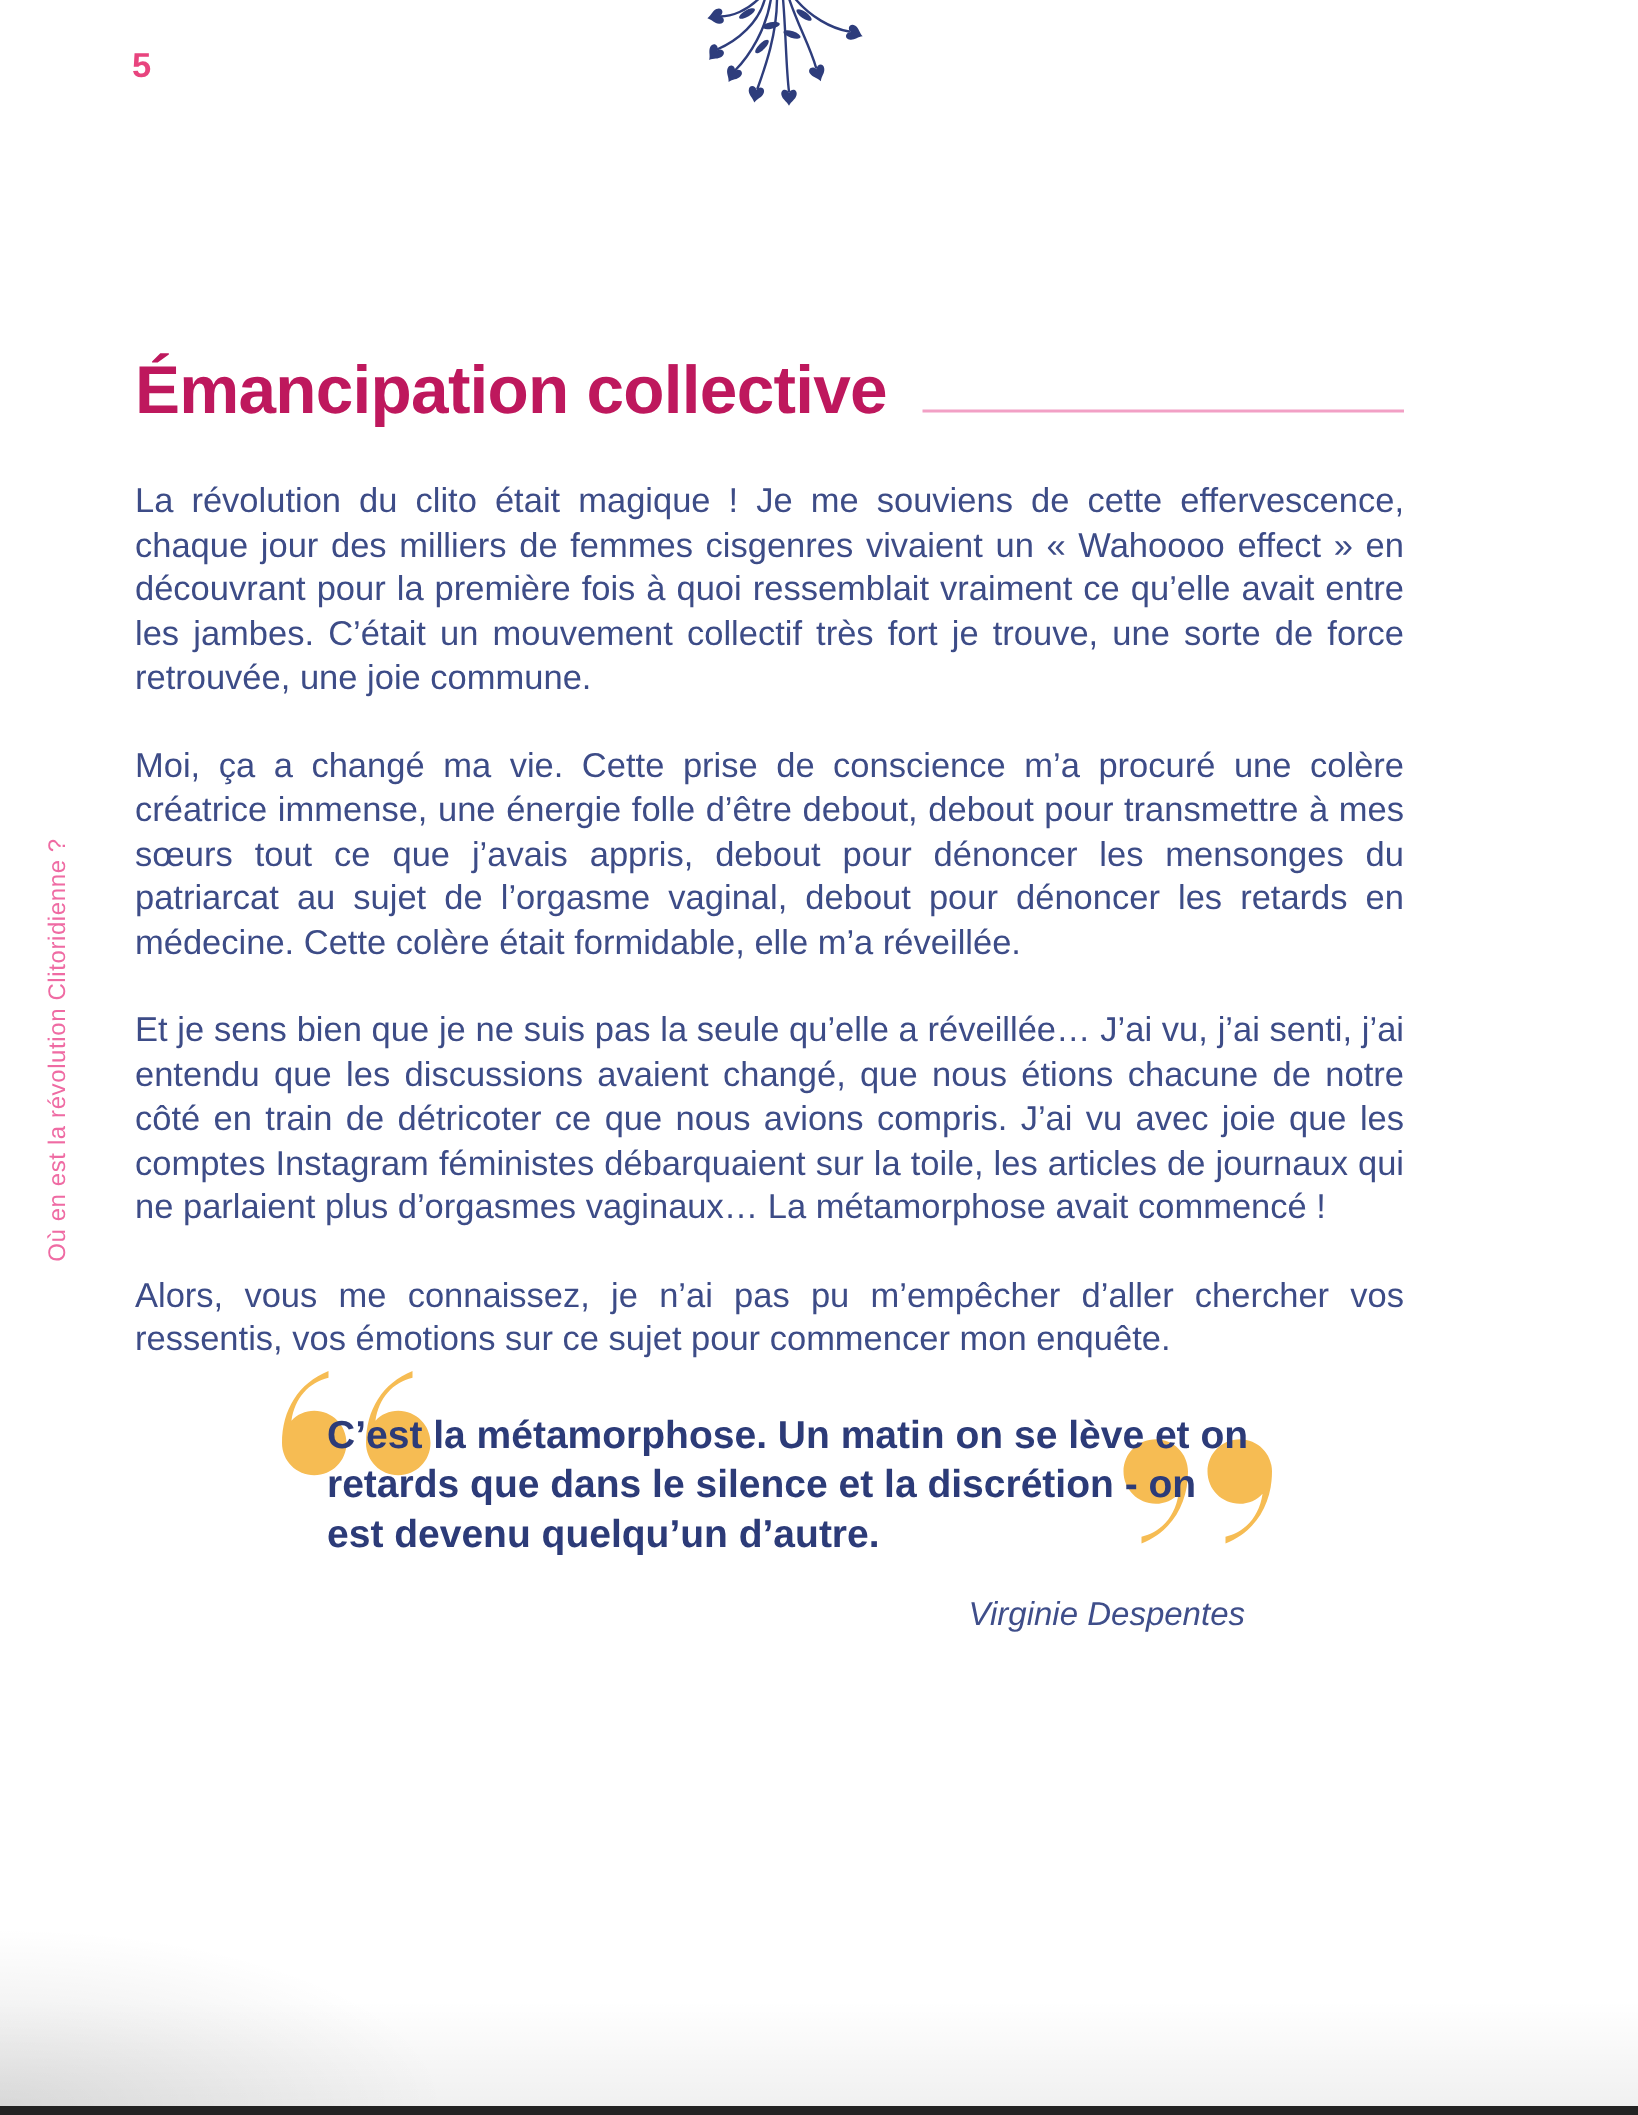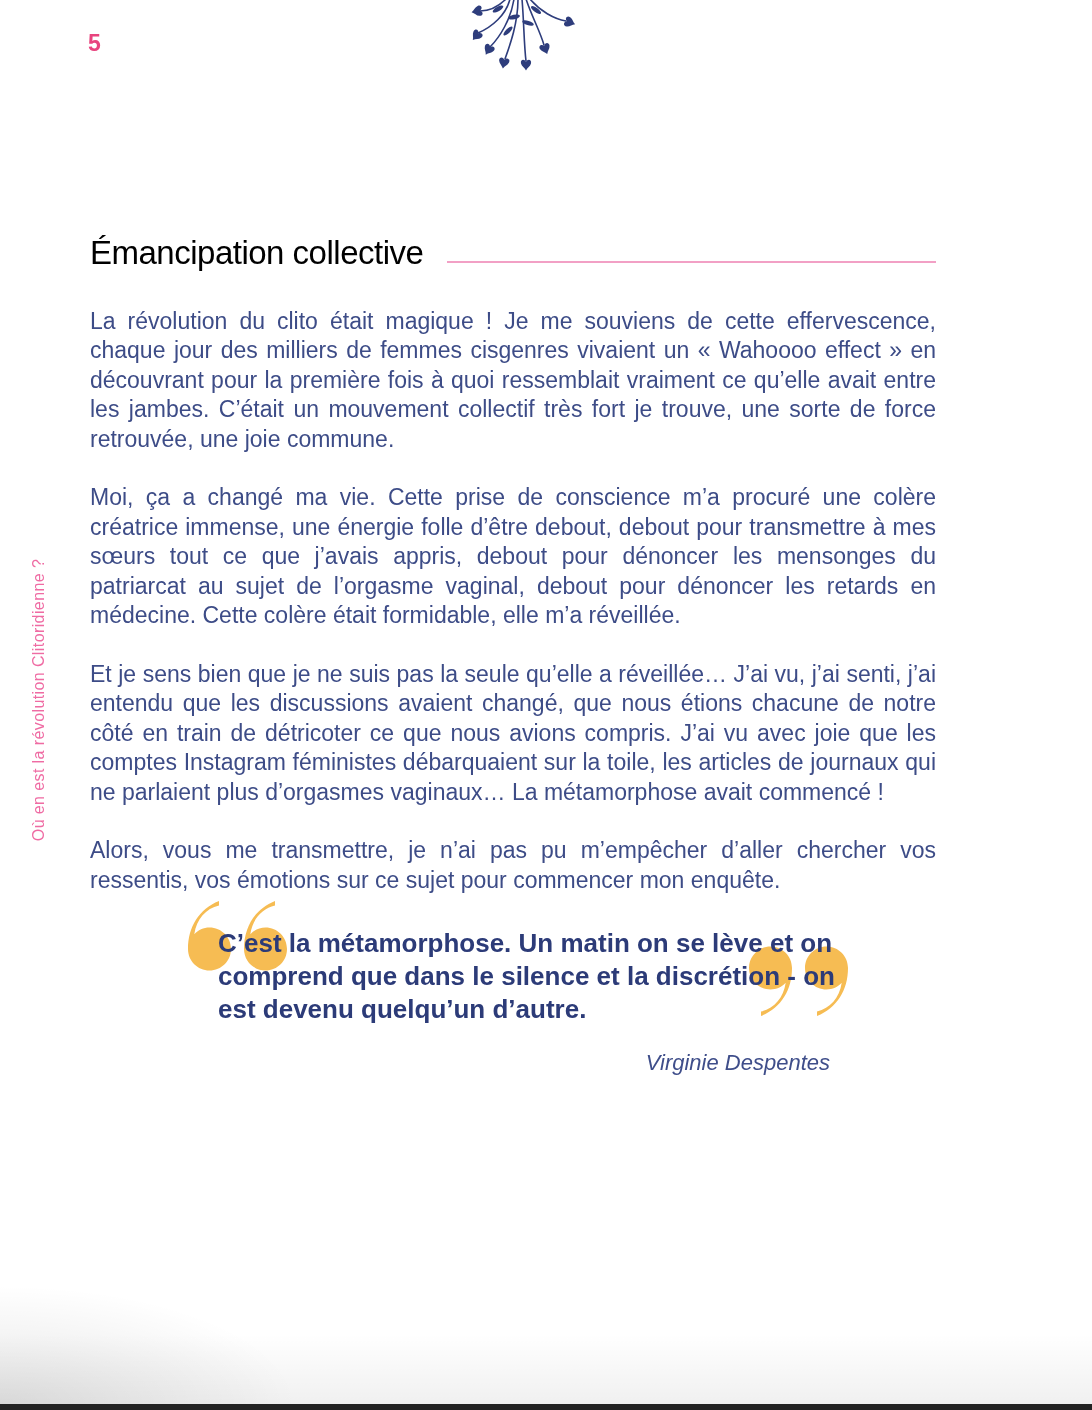--- a/index.html
+++ b/index.html
@@ -38,22 +38,22 @@
   }
   
   .content{
     position:absolute;left:90px;top:236px;width:846px;
   }
   .title-row{
     display:flex;align-items:flex-end;
     margin-bottom:36px;
   }
   .title{
-    font-size:33px;font-weight:400;letter-spacing:-0.5px;
-    color:#000000;line-height:1.05;white-space:nowrap;
+    font-size:45px;font-weight:700;letter-spacing:-0.5px;
+    color:#be185d;line-height:1.05;white-space:nowrap;
   }
   .title-rule{
     flex:1;height:2px;background:#f2a0c5;
     margin-left:24px;margin-bottom:8px;
   }
   .body-copy p{
     margin:12px 0 29px 0;
     font-size:23px;line-height:29.5px;
     color:#3d4c87;
     text-align:justify;
@@ -121,31 +121,31 @@
 
   <div class="title-row">
     <div class="title">Émancipation collective</div>
     <div class="title-rule"></div>
   </div>
 
   <div class="body-copy">
     <p>La révolution du clito était magique ! Je me souviens de cette effervescence, chaque jour des milliers de femmes cisgenres vivaient un « Wahoooo effect » en découvrant pour la première fois à quoi ressemblait vraiment ce qu’elle avait entre les jambes. C’était un mouvement collectif très fort je trouve, une sorte de force retrouvée, une joie commune.</p>
     <p>Moi, ça a changé ma vie. Cette prise de conscience m’a procuré une colère créatrice immense, une énergie folle d’être debout, debout pour transmettre à mes sœurs tout ce que j’avais appris, debout pour dénoncer les mensonges du patriarcat au sujet de l’orgasme vaginal, debout pour dénoncer les retards en médecine. Cette colère était formidable, elle m’a réveillée.</p>
     <p>Et je sens bien que je ne suis pas la seule qu’elle a réveillée… J’ai vu, j’ai senti, j’ai entendu que les discussions avaient changé, que nous étions chacune de notre côté en train de détricoter ce que nous avions compris. J’ai vu avec joie que les comptes Instagram féministes débarquaient sur la toile, les articles de journaux qui ne parlaient plus d’orgasmes vaginaux… La métamorphose avait commencé !</p>
-    <p>Alors, vous me transmettre, je n’ai pas pu m’empêcher d’aller chercher vos ressentis, vos émotions sur ce sujet pour commencer mon enquête.</p>
+    <p>Alors, vous me connaissez, je n’ai pas pu m’empêcher d’aller chercher vos ressentis, vos émotions sur ce sujet pour commencer mon enquête.</p>
   </div>
 
   <div class="quote-block">
     <svg class="qmark open" width="106" height="80" viewBox="0 0 106 80" aria-hidden="true">
       <g fill="#f6bc53">
         <path d="M35 4 C15 12 4 30 4 52 C4 63.9 13.6 73.5 25.5 73.5 C37.4 73.5 47 63.9 47 52 C47 40.1 37.4 30.5 25.5 30.5 C19.5 30.5 14 33 10.3 37.2 C12.5 22 22 11.5 35 8.5 Z"></path>
         <path transform="translate(56,0)" d="M35 4 C15 12 4 30 4 52 C4 63.9 13.6 73.5 25.5 73.5 C37.4 73.5 47 63.9 47 52 C47 40.1 37.4 30.5 25.5 30.5 C19.5 30.5 14 33 10.3 37.2 C12.5 22 22 11.5 35 8.5 Z"></path>
       </g>
     </svg>
-    <div class="quote-text">C’est la métamorphose. Un matin on se lève et on comprend que dans le silence et la discrétion - on est devenu quelqu’un d’autre.</div>
+    <div class="quote-text">C’est la métamorphose. Un matin on se lève et on retards que dans le silence et la discrétion - on est devenu quelqu’un d’autre.</div>
     <svg class="qmark close" width="106" height="80" viewBox="0 0 106 80" aria-hidden="true">
       <g fill="#f6bc53">
         <path d="M35 4 C15 12 4 30 4 52 C4 63.9 13.6 73.5 25.5 73.5 C37.4 73.5 47 63.9 47 52 C47 40.1 37.4 30.5 25.5 30.5 C19.5 30.5 14 33 10.3 37.2 C12.5 22 22 11.5 35 8.5 Z"></path>
         <path transform="translate(56,0)" d="M35 4 C15 12 4 30 4 52 C4 63.9 13.6 73.5 25.5 73.5 C37.4 73.5 47 63.9 47 52 C47 40.1 37.4 30.5 25.5 30.5 C19.5 30.5 14 33 10.3 37.2 C12.5 22 22 11.5 35 8.5 Z"></path>
       </g>
     </svg>
     <div class="quote-author">Virginie Despentes</div>
   </div>
 
 </div>

